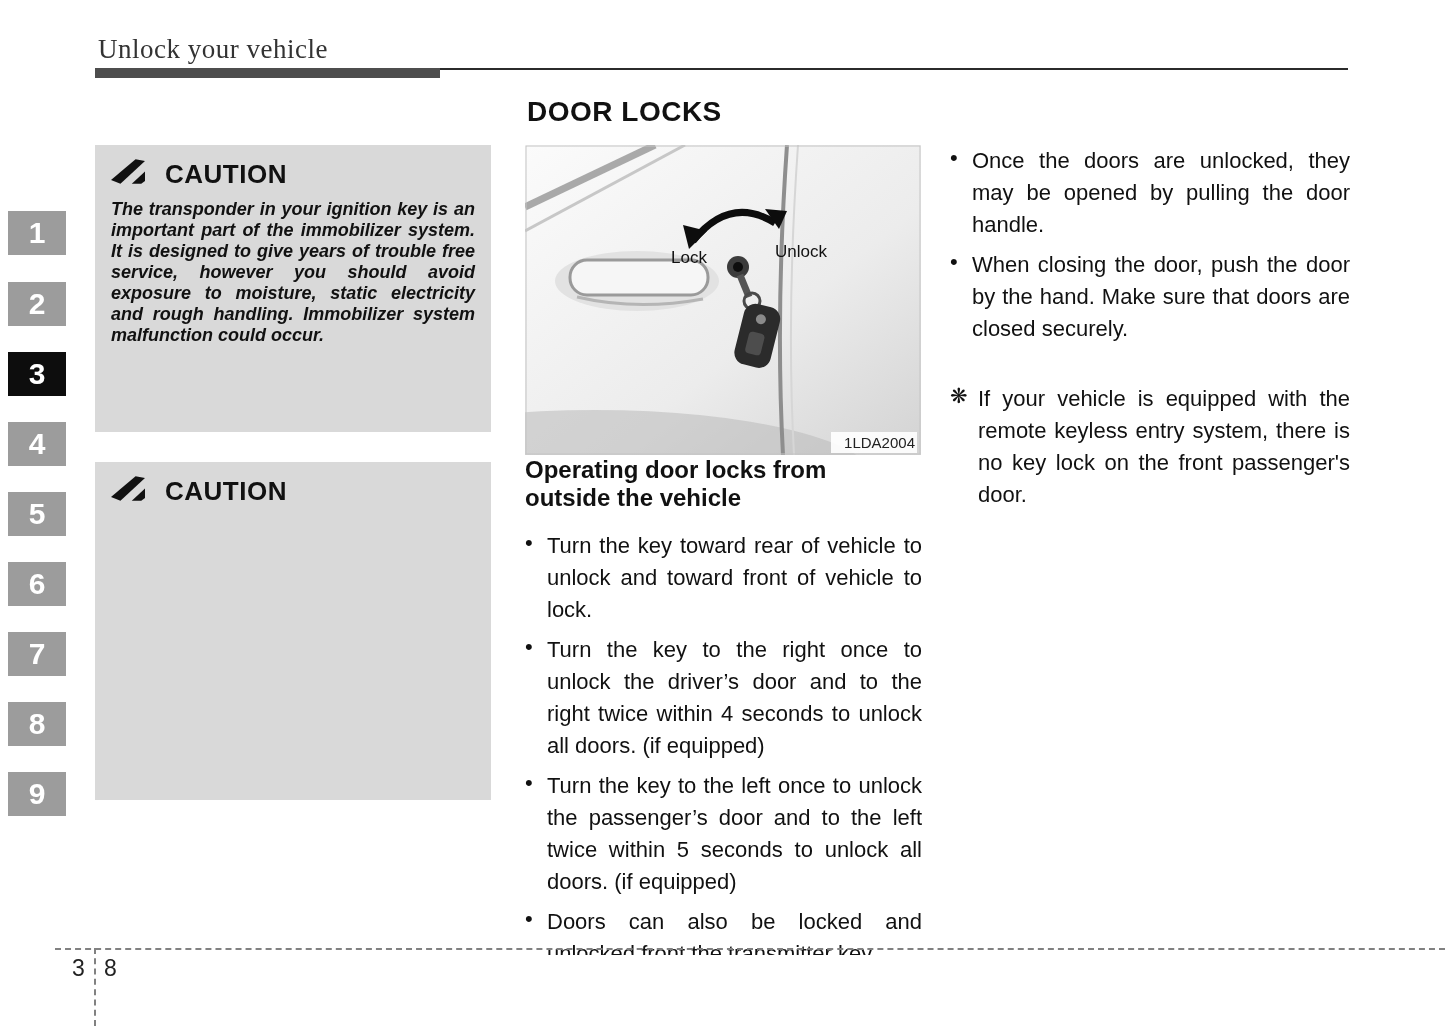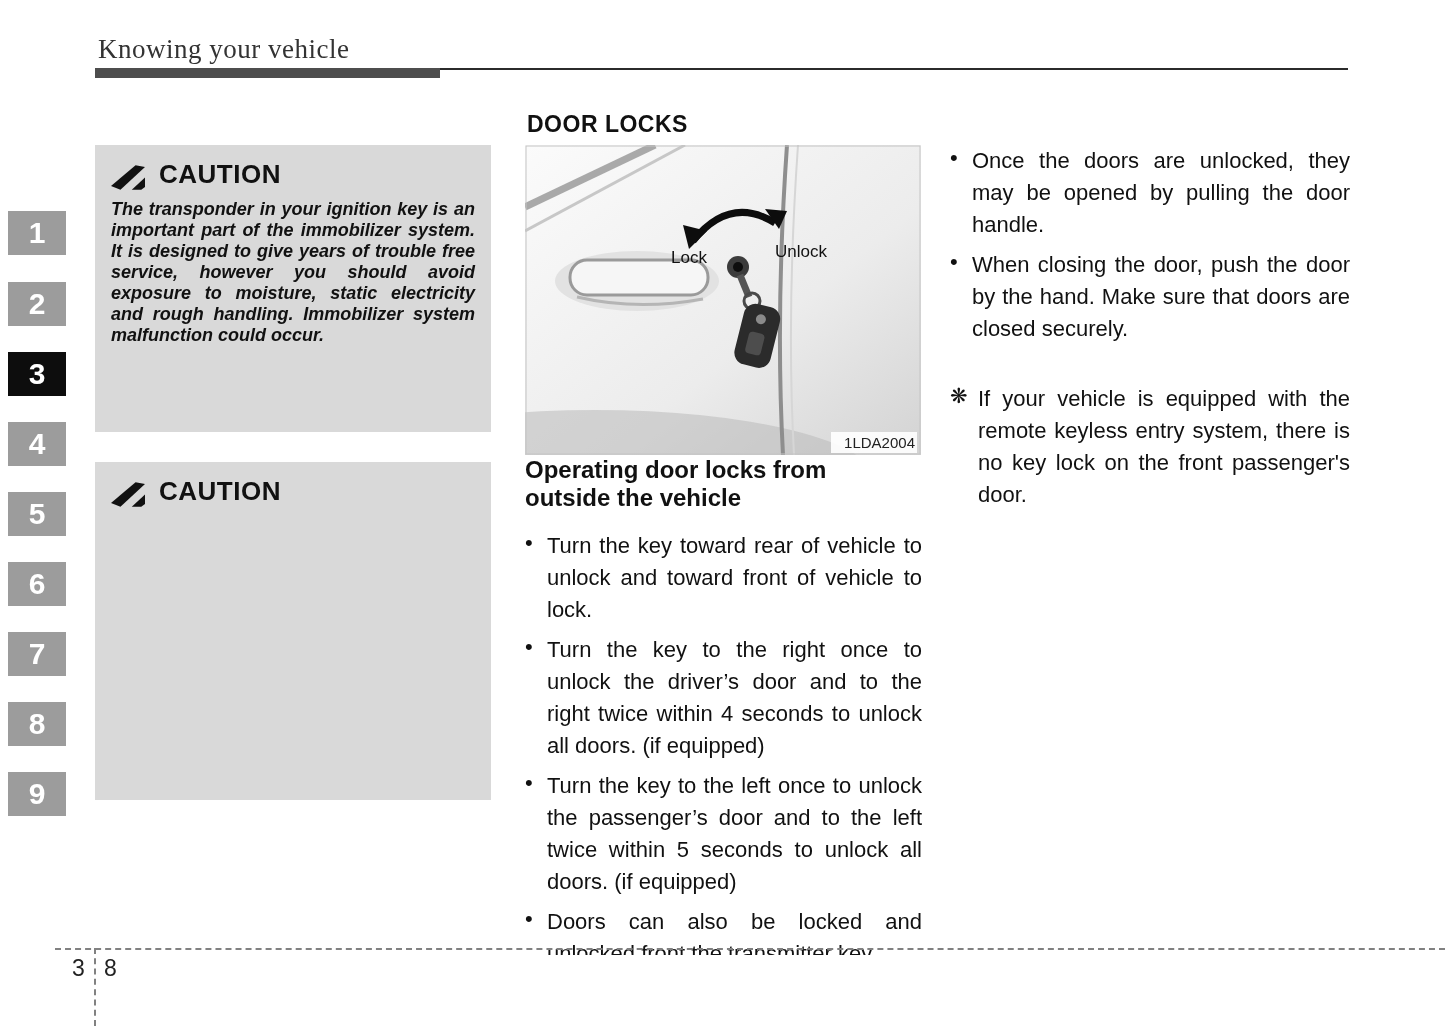--- a/index.html
+++ b/index.html
@@ -13,27 +13,27 @@
   .rule-thin  { position:absolute; left:95px; top:68px; width:1253px; height:2px; background:#2b2b2b; }
   .rule-thick { position:absolute; left:95px; top:68px; width:345px; height:10px; background:#4d4d4d; }
 
   
   .tab { position:absolute; left:8px; width:58px; height:44px; background:#9c9c9c; color:#fff;
          font-size:30px; font-weight:bold; display:flex; align-items:center; justify-content:center; }
   .tab.active { background:#0d0d0d; }
 
   
   .caution { position:absolute; left:95px; width:396px; background:#d9d9d9; padding:14px 16px 12px 16px; }
-  .caution-head { display:flex; align-items:flex-end; gap:14px; margin-bottom:9px; }
+  .caution-head { display:flex; align-items:flex-start; gap:20px; margin-bottom:9px; }
   .cicon { width:34px; height:25px; flex:0 0 34px; }
   .clabel { font-size:26px; font-weight:bold; letter-spacing:0.5px; }
   .ctext { font-size:18px; font-weight:bold; font-style:italic; line-height:1.17; text-align:justify; }
 
   
-  .main-title { position:absolute; left:527px; top:111px; font-size:23px; font-weight:bold; letter-spacing:0.5px; }
+  .main-title { position:absolute; left:527px; top:96px; font-size:28px; font-weight:bold; letter-spacing:0.5px; }
   .door-figure { position:absolute; left:525px; top:145px; width:336px; height:310px; }
   .op-heading { position:absolute; left:525px; top:456px; width:370px; font-size:24px; font-weight:bold; line-height:1.16; }
 
   .bullets { position:absolute; display:flex; flex-direction:column; }
   .bullet-item { display:flex; margin-bottom:8px; }
   .marker { width:22px; flex:0 0 22px; font-size:22px; line-height:26px; }
   .btext { flex:1; font-size:22px; line-height:32px; text-align:justify; }
 
   .note-item { display:flex; margin-top:30px; }
   .note-marker { width:28px; flex:0 0 28px; font-size:21px; line-height:26px; }
@@ -43,21 +43,21 @@
   .footer-vline { position:absolute; left:94px; top:948px; height:78px; border-left:2px dashed #818181; }
   .fnum { position:absolute; top:955px; font-size:23px; color:#222; }
   .fnum.chapter { left:72px; }
   .fnum.page { left:104px; }
 </style>
 </head>
 <body>
 
 <div class="page">
 
-  <div class="header-title">Knowing your vehicle</div>
+  <div class="header-title">Unlock your vehicle</div>
   <div class="rule-thin"></div>
   <div class="rule-thick"></div>
 
   <div class="tab" style="top:211px">1</div>
   <div class="tab" style="top:282px">2</div>
   <div class="tab active" style="top:352px">3</div>
   <div class="tab" style="top:422px">4</div>
   <div class="tab" style="top:492px">5</div>
   <div class="tab" style="top:562px">6</div>
   <div class="tab" style="top:632px">7</div>

